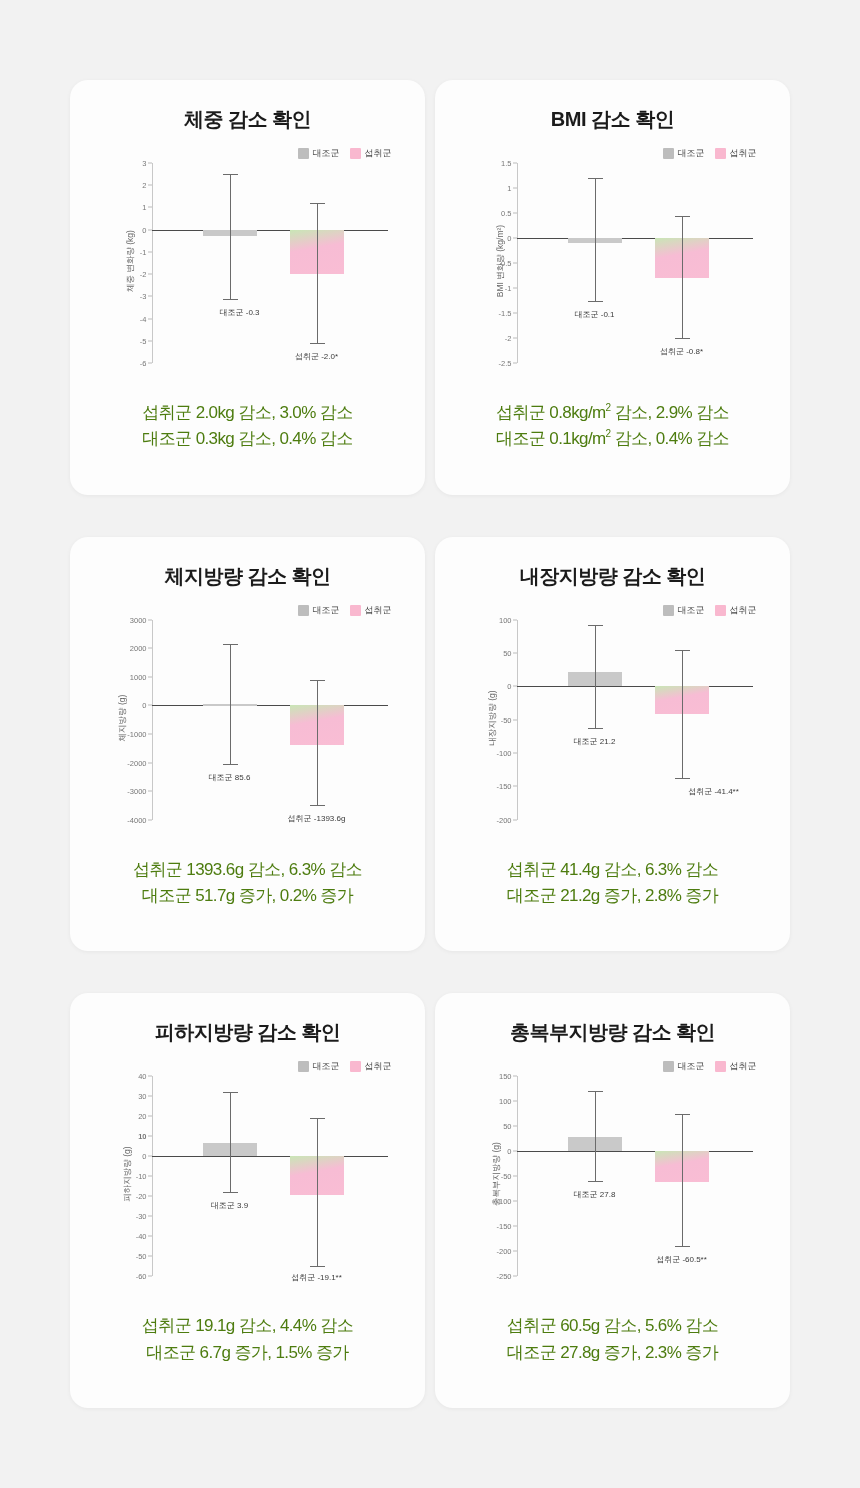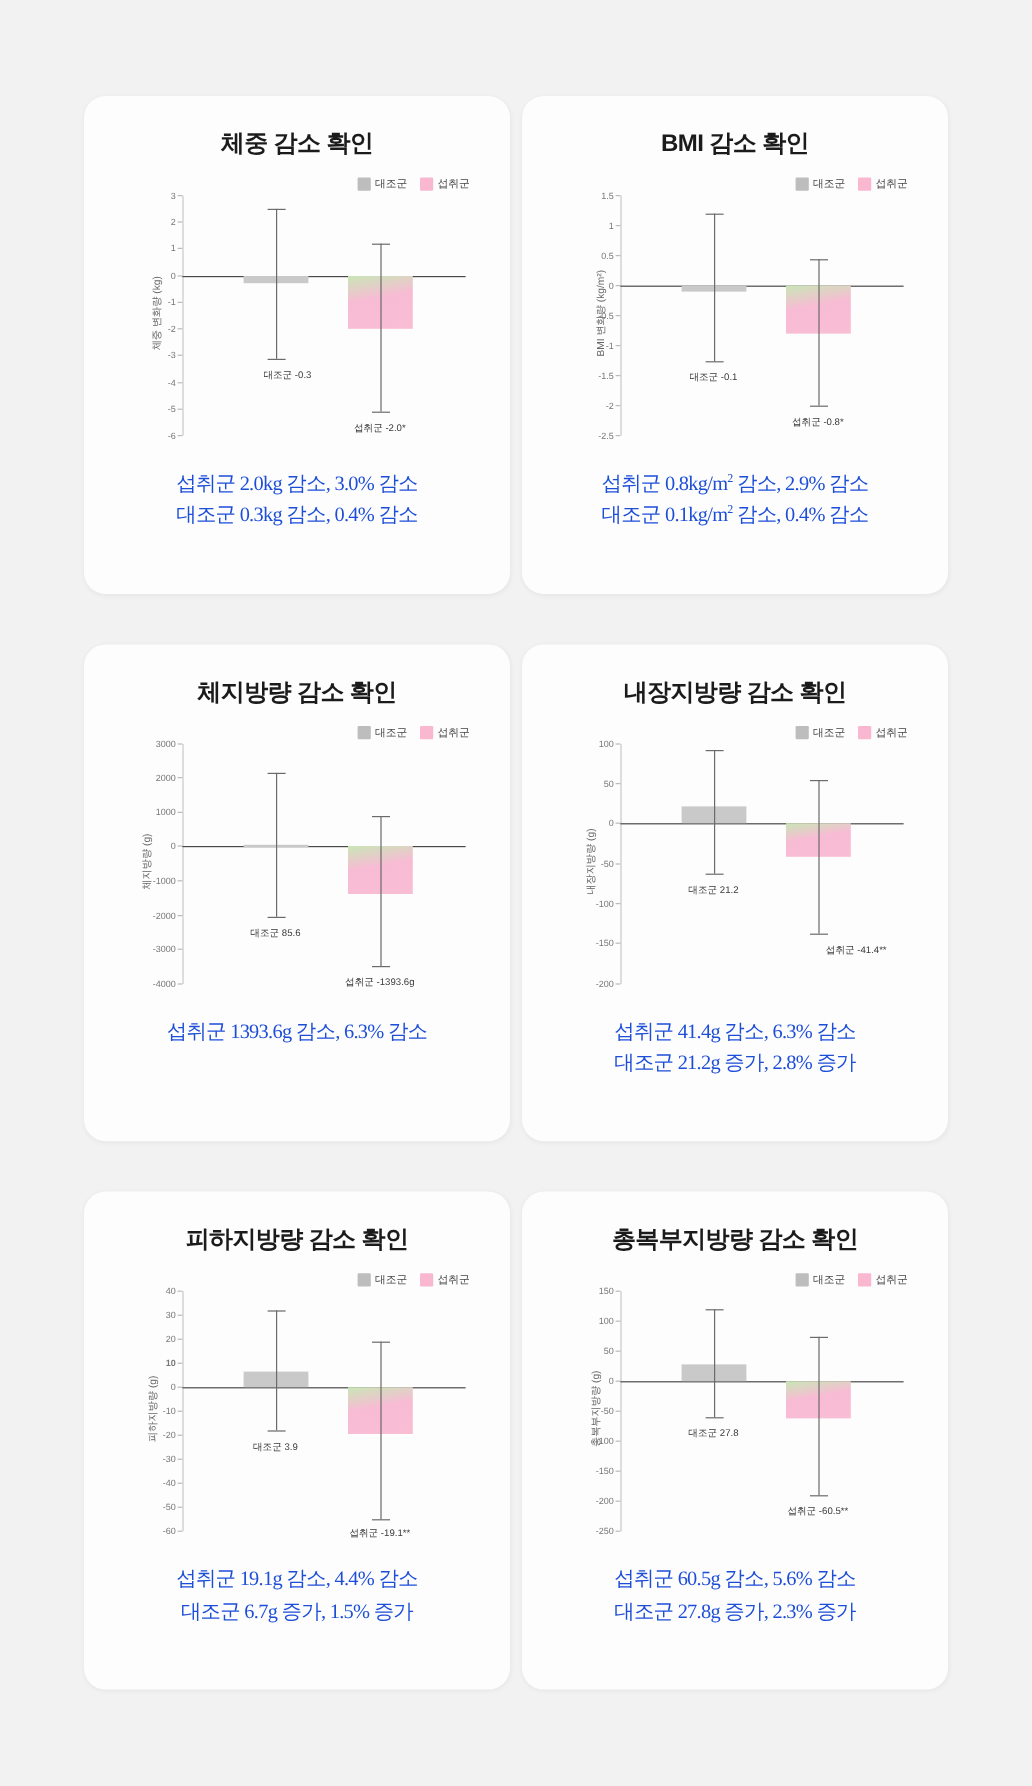--- a/index.html
+++ b/index.html
@@ -143,27 +143,26 @@
     background: #6b6b6b;
   }
   .bar-note {
     position: absolute;
     font-size: 8px;
     color: #3a3a3a;
     white-space: nowrap;
     transform: translateX(-50%);
   }
   .summary {
-    margin-top: 13px;
+    margin-top: 23px;
     text-align: center;
     font-size: 17px;
     line-height: 1.55;
-    color: #1d4ed8;
+    color: #4d7c0f;
     letter-spacing: -0.6px;
-    font-family: Liberation Serif, serif;
   }
   .summary sup {
     font-size: 10px;
     vertical-align: super;
   }
 </style>
 </head>
 <body>
 
 <div id="page">
@@ -314,20 +313,21 @@
             <div class="bar-note" style="left: 78px; top: 152.286px;">대조군 85.6</div>
             <div class="bar bar-test" style="left: 138px; top: 85.7143px; height: 39.8171px;"></div>
             <div class="err" style="left: 165px; top: 60px; height: 125.714px;"></div>
             <div class="err-cap" style="left: 158px; top: 60px;"></div>
             <div class="err-cap" style="left: 158px; top: 185.714px;"></div>
             <div class="bar-note" style="left: 165px; top: 193.714px;">섭취군 -1393.6g</div>
           </div>
         </div>
         <div class="summary">
           <div>섭취군 1393.6g 감소, 6.3% 감소</div>
+          <div>대조군 51.7g 증가, 0.2% 증가</div>
         </div>
       </div>
       <div class="card">
         <div class="card-title">내장지방량 감소 확인</div>
         <div class="chart-area">
           <div class="legend">
             <div class="legend-item">
               <span class="legend-swatch sw-control"></span>
               <span>대조군</span>
             </div>

